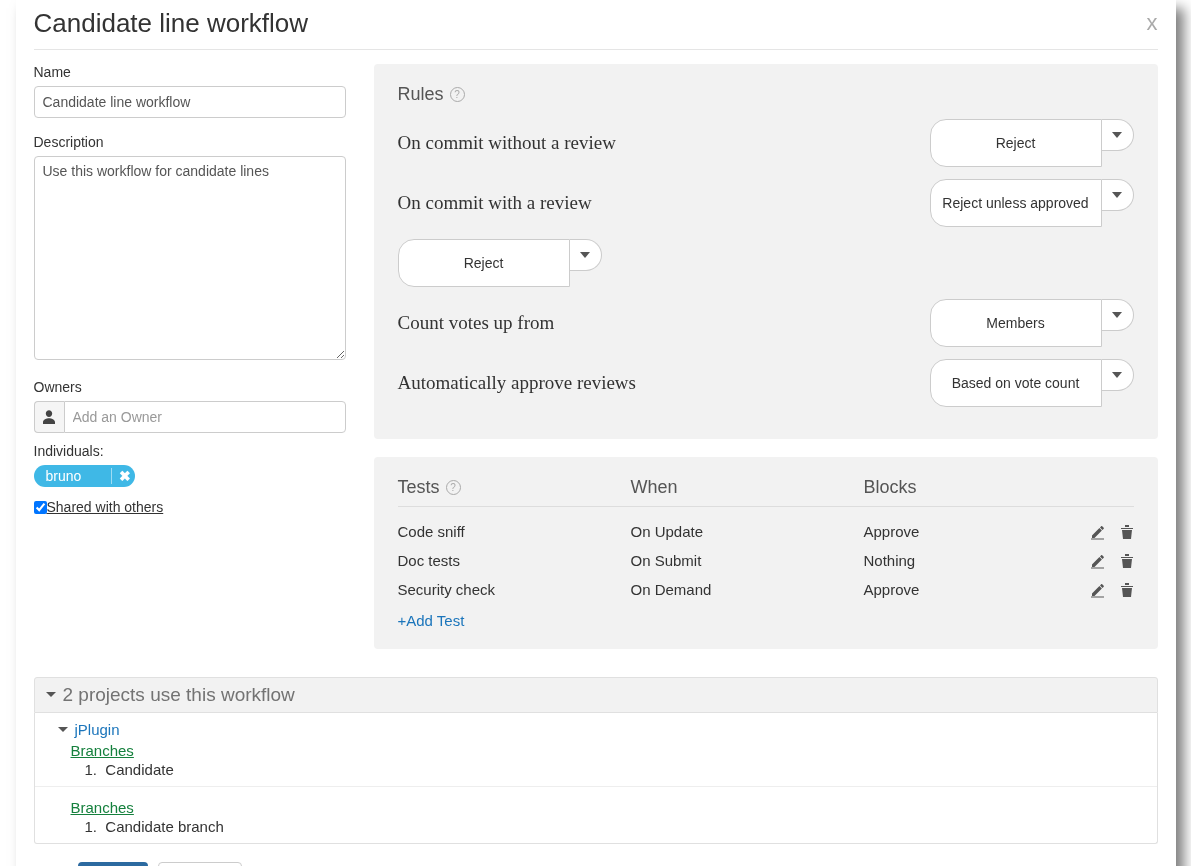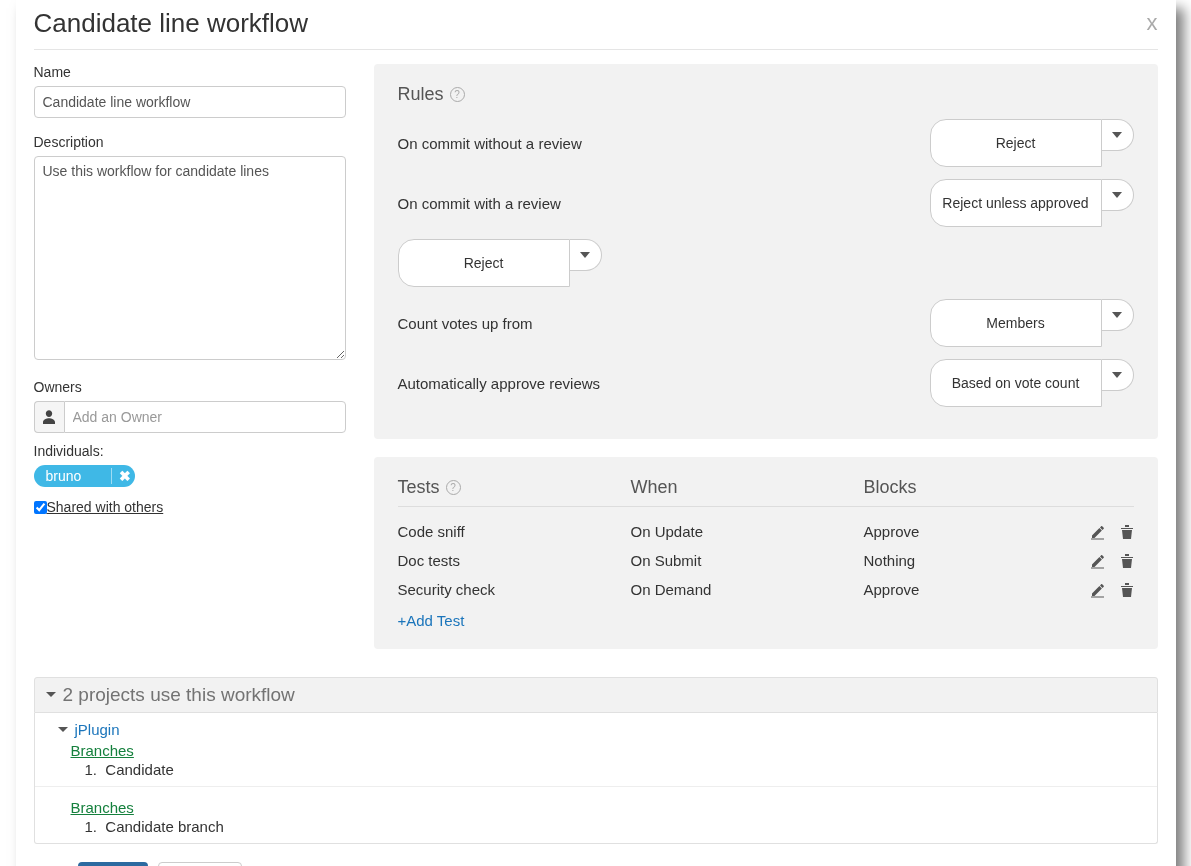--- a/index.html
+++ b/index.html
@@ -126,21 +126,21 @@
   align-items: center;
   justify-content: center;
   color: #aaa;
 }
 .rule-row {
   display: flex;
   align-items: center;
   justify-content: space-between;
   margin-bottom: 12px;
 }
-.rule-label { font-size: 15px; color: #333; }
+.rule-label { font-size: 19px; color: #333; font-family: Liberation Serif, serif; }
 .split-btn {
   display: flex;
   width: 204px;
 }
 .split-main {
   flex: 1;
   background: #fff;
   border: 1px solid #ccc;
   border-radius: 16px 0 0 16px;
   height: 48px;

